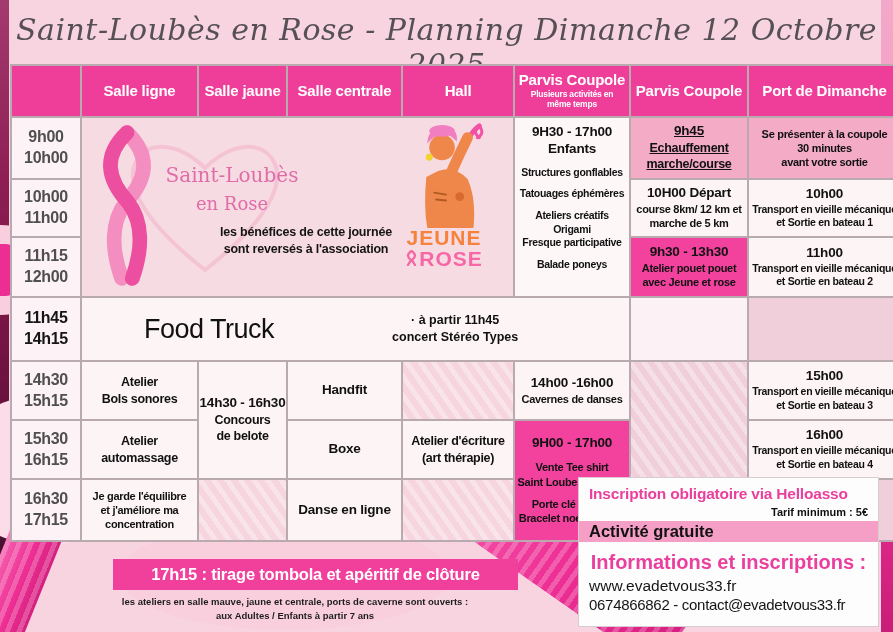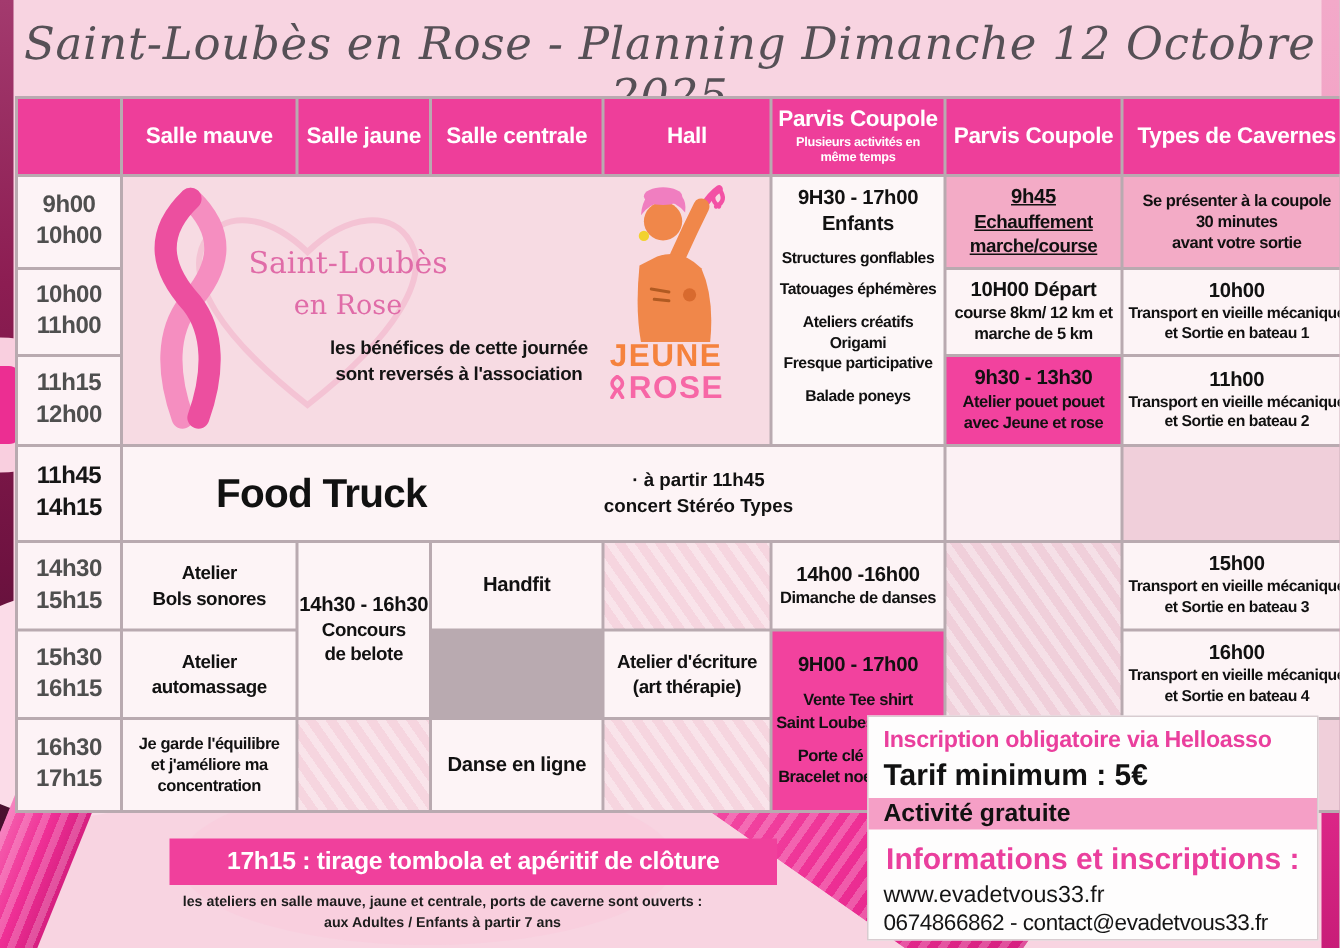--- a/index.html
+++ b/index.html
@@ -58,32 +58,32 @@
     font-size:12.5px;line-height:1.35;color:#141414;letter-spacing:-.2px;}
   .promo .logo{position:absolute;left:302px;top:2px;width:120px;display:flex;
     flex-direction:column;align-items:center;}
   .promo .logo .w1{color:#f5823d;font-weight:700;font-size:21px;letter-spacing:1px;line-height:.95;}
   .promo .logo .row2{display:flex;align-items:center;gap:1px;}
   .promo .logo .w2{color:#f767a6;font-weight:700;font-size:21px;letter-spacing:1px;line-height:1;}
   
   .enfants{background:#fdf7f8;justify-content:flex-start;padding-top:6px;}
   
   .food{flex-direction:row;justify-content:flex-start;background:#fdf4f6;}
-  .food .ft{font-size:27px;font-weight:700;letter-spacing:-.5px;margin-left:62px;white-space:nowrap;}
+  .food .ft{font-size:27px;font-weight:400;letter-spacing:-.5px;margin-left:62px;white-space:nowrap;}
   .food .notes{margin-left:118px;font-weight:700;font-size:12.5px;line-height:1.35;}
   
   .banner{position:absolute;left:113px;top:559px;width:405px;height:31px;background:#f0409c;z-index:3;
     color:#fff;font-weight:700;font-size:16.5px;display:flex;align-items:center;justify-content:center;letter-spacing:-.2px;}
   .footnote{position:absolute;left:85px;top:595px;width:420px;text-align:center;z-index:3;
     font-weight:700;font-size:9.5px;color:#1d1d1d;line-height:1.5;}
   
   .infobox{position:absolute;left:578px;top:477px;width:301px;height:150px;background:#fefdfd;
     border:1px solid #d8ccd0;z-index:4;box-sizing:border-box;}
   .infobox .hello{color:#ea3f9d;font-weight:700;font-size:15.5px;letter-spacing:-.2px;padding:7px 10px 2px;}
-  .infobox .tarif{color:#111;font-weight:700;font-size:20px;padding:1px 10px;}
+  .infobox .tarif{color:#111;font-weight:700;font-size:11px;padding:1px 10px;text-align:right;}
   .infobox .grat{background:#f59fc6;color:#111;font-weight:700;font-size:16.5px;padding:1px 10px;margin-top:2px;}
   .infobox .infos{color:#ea3f9d;font-weight:700;font-size:20px;text-align:center;margin-top:9px;}
   .infobox .site{color:#151515;font-size:15.5px;padding:3px 10px 0;}
   .infobox .mail{color:#151515;font-size:15px;padding:1px 10px;letter-spacing:-.3px;}
 </style>
 </head>
 <body>
 
 <div class="deco left-strip"></div>
 <div class="deco blob1"></div>
@@ -94,40 +94,40 @@
 <div class="deco ribbon-band band-diag"></div>
 <div class="deco right-bump"></div>
 <div class="deco right-band"></div>
 
 <div class="title">Saint-Loubès en Rose  -  Planning Dimanche 12 Octobre 2025</div>
 
 <div class="table">
 
   <div class="c hd" style="grid-area:1/1/2/2;"></div>
   <div class="c hd" style="grid-area:1/2/2/3;">
-      <span>Salle mauve</span>
+      <span>Salle ligne</span>
     </div>
   <div class="c hd" style="grid-area:1/4/2/5;">
       <span>Salle centrale</span>
     </div>
   <div class="c hd" style="grid-area:1/3/2/4;">
       <span>Salle jaune</span>
     </div>
   <div class="c hd" style="grid-area:1/5/2/6;">
       <span>Hall</span>
     </div>
   <div class="c hd" style="grid-area:1/6/2/7;">
     <span>Parvis Coupole</span>
     <span class="sub">Plusieurs activités en même temps</span>
   </div>
   <div class="c hd" style="grid-area:1/7/2/8;">
       <span>Parvis Coupole</span>
     </div>
   <div class="c hd" style="grid-area:1/8/2/9;">
-      <span>Types de Cavernes</span>
+      <span>Port de Dimanche</span>
     </div>
 
   <div class="c time" style="grid-area:2/1/3/2;">
       <span>9h00</span>
       <span>10h00</span>
     </div>
   <div class="c time" style="grid-area:3/1/4/2;">
       <span>10h00</span>
       <span>11h00</span>
     </div>
@@ -256,32 +256,35 @@
     <div class="t">14h30 - 16h30</div>
     <div class="l" style="font-size:12.5px;">Concours</div>
     <div class="l" style="font-size:12.5px;">de belote</div>
   </div>
   <div class="c" style="grid-area:6/4/7/5;">
     <div class="t">Handfit</div>
   </div>
   <div class="c emptypink tex" style="grid-area:6/5/7/6;"></div>
   <div class="c" style="grid-area:6/6/7/7;">
     <div class="t">14h00 -16h00</div>
-    <div class="l">Dimanche de danses</div>
+    <div class="l">Cavernes de danses</div>
   </div>
   <div class="c emptypink2 tex" style="grid-area:6/7/9/8;"></div>
   <div class="c" style="grid-area:6/8/7/9;">
     <div class="t">15h00</div>
     <div class="l s">Transport en vieille mécanique</div>
     <div class="l s">et Sortie en bateau 3</div>
   </div>
 
   <div class="c" style="grid-area:7/2/8/3;">
     <div class="l" style="font-size:12.5px;">Atelier</div>
     <div class="l" style="font-size:12.5px;">automassage</div>
+  </div>
+  <div class="c" style="grid-area:7/4/8/5;">
+    <div class="t">Boxe</div>
   </div>
   <div class="c" style="grid-area:7/5/8/6;">
     <div class="l" style="font-size:12.5px;">Atelier d'écriture</div>
     <div class="l" style="font-size:12.5px;">(art thérapie)</div>
   </div>
   <div class="c brightpink" style="grid-area:7/6/9/7;">
     <div class="t">9H00 - 17h00</div>
     <div class="gap"></div>
     <div class="l">Vente Tee shirt</div>
     <div class="l">Saint Loubes en Rose</div>

